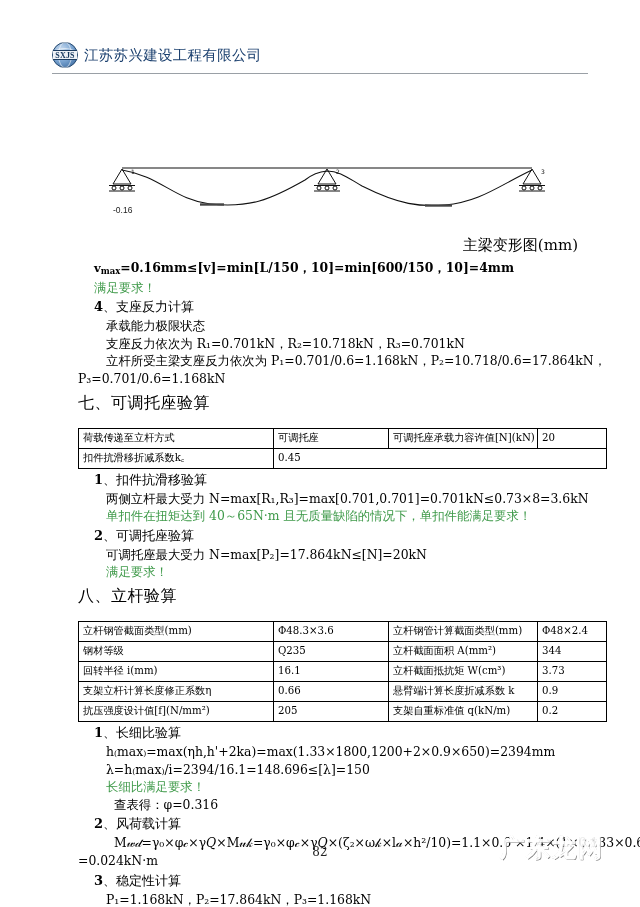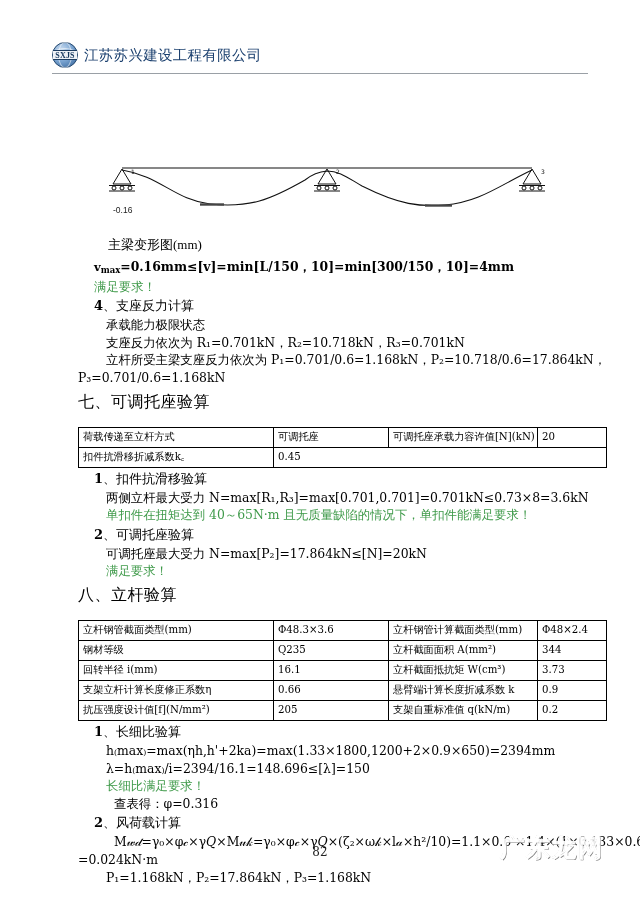--- a/index.html
+++ b/index.html
@@ -119,25 +119,24 @@
   }
 
   
   .body {
     position: absolute;
     left: 78px;
     top: 236px;
     width: 500px;
   }
   .fig-caption {
-    text-align: left;
-    font-size: 13px;
+    text-align: right;
+    font-size: 15px;
     margin: 0 0 4px 0;
     padding-left: 30px;
-    font-family: Liberation Serif, serif;
   }
   .line {
     font-size: 12.4px;
     line-height: 17.6px;
     white-space: nowrap;
     margin: 0;
   }
   .ind1 { padding-left: 16px; }
   .ind2 { padding-left: 28px; }
   .ind3 { padding-left: 36px; }
@@ -265,21 +264,21 @@
       </g>
       <text x="441" y="14" font-family="DejaVu Sans, sans-serif" font-size="6" fill="#111">3</text>
     </svg>
   </div>
   <div class="deflect-label">-0.16</div>
 
   <div class="body">
 
     <div class="fig-caption">主梁变形图(mm)</div>
 
-    <div class="line ind1"><span class="bold" style="font-size:11.5px">v</span><sub class="bold">max</sub><span class="bold">=0.16mm≤[v]=min[L/150，10]=min[300/150，10]=4mm</span></div>
+    <div class="line ind1"><span class="bold" style="font-size:11.5px">v</span><sub class="bold">max</sub><span class="bold">=0.16mm≤[v]=min[L/150，10]=min[600/150，10]=4mm</span></div>
     <div class="line ind1 ok">满足要求！</div>
 
     <div class="seclabel ind1"><span class="num">4</span><span>、支座反力计算</span></div>
     <div class="line ind2">承载能力极限状态</div>
     <div class="line ind2">支座反力依次为 R₁=0.701kN，R₂=10.718kN，R₃=0.701kN</div>
     <div class="line ind2">立杆所受主梁支座反力依次为 P₁=0.701/0.6=1.168kN，P₂=10.718/0.6=17.864kN，</div>
     <div class="line">P₃=0.701/0.6=1.168kN</div>
 
     <div class="bigsec">七、可调托座验算</div>
 
@@ -346,20 +345,21 @@
     <div class="seclabel ind1"><span class="num">1</span><span>、长细比验算</span></div>
     <div class="line ind2">h₍max₎=max(ηh,h'+2ka)=max(1.33×1800,1200+2×0.9×650)=2394mm</div>
     <div class="line ind2">λ=h₍max₎/i=2394/16.1=148.696≤[λ]=150</div>
     <div class="line ind2 ok">长细比满足要求！</div>
     <div class="line ind3">查表得：φ=0.316</div>
 
     <div class="seclabel ind1"><span class="num">2</span><span>、风荷载计算</span></div>
     <div class="line ind3">M𝓌𝒹=γ₀×φ𝒸×γ𝑄×M𝓊𝓀=γ₀×φ𝒸×γ𝑄×(ζ₂×ω𝓀×l𝒶×h²/10)=1.1×0.6 ×1.4×(1×0.133×0.6×1.8²/10)</div>
     <div class="line">=0.024kN·m</div>
 
+    <div class="seclabel ind1"><span class="num">3</span><span>、稳定性计算</span></div>
     <div class="line ind2">P₁=1.168kN，P₂=17.864kN，P₃=1.168kN</div>
 
   </div>
 
   <div class="pagenum">82</div>
   <div class="watermark">广东龙网</div>
 
 </div>
 
 </body></html>

